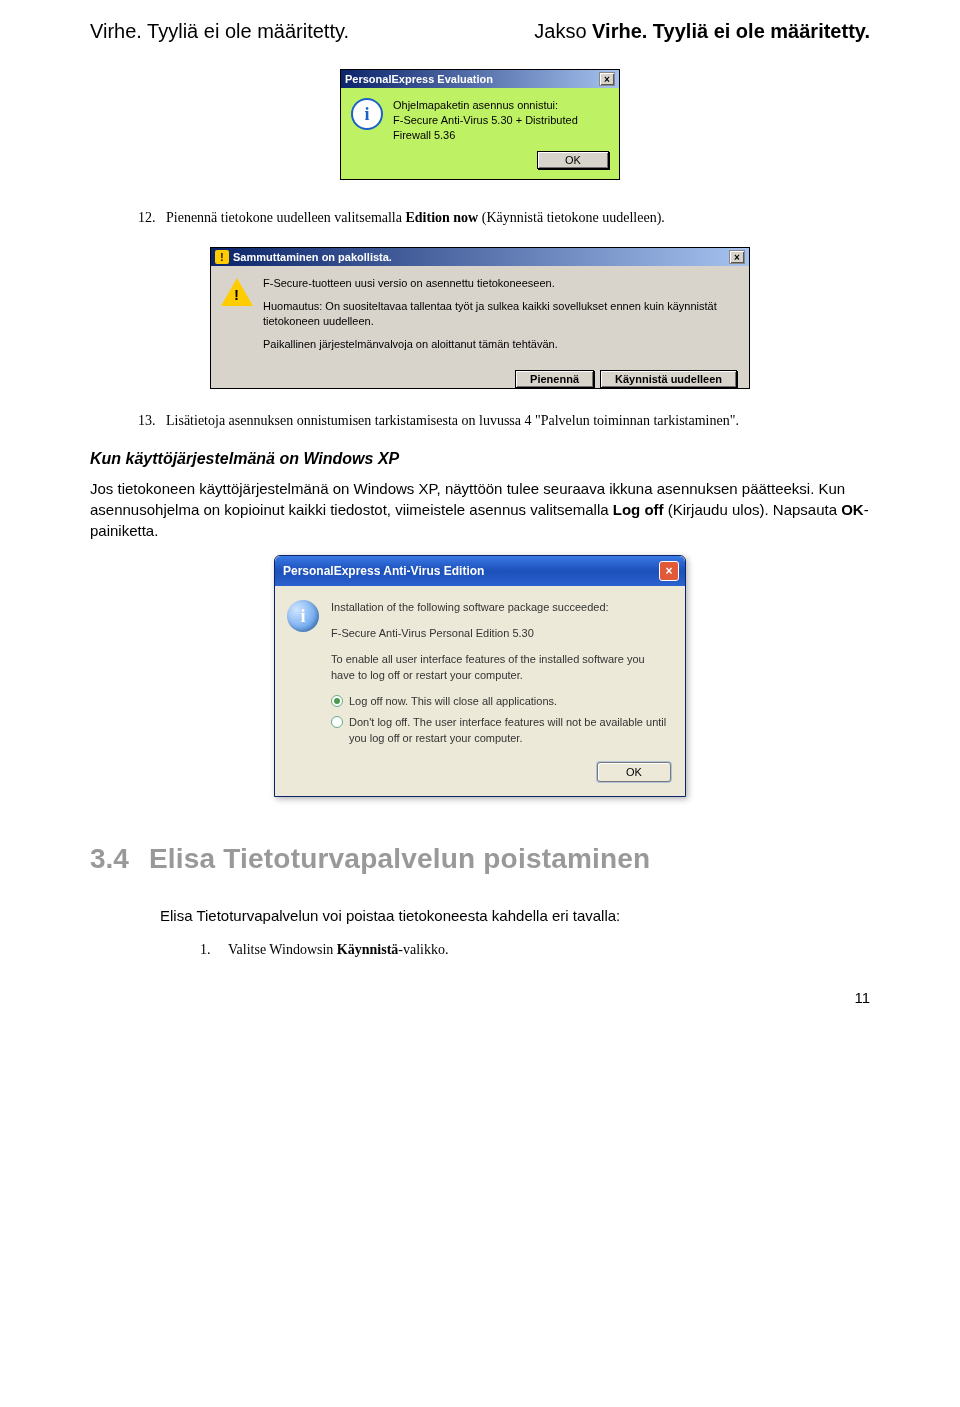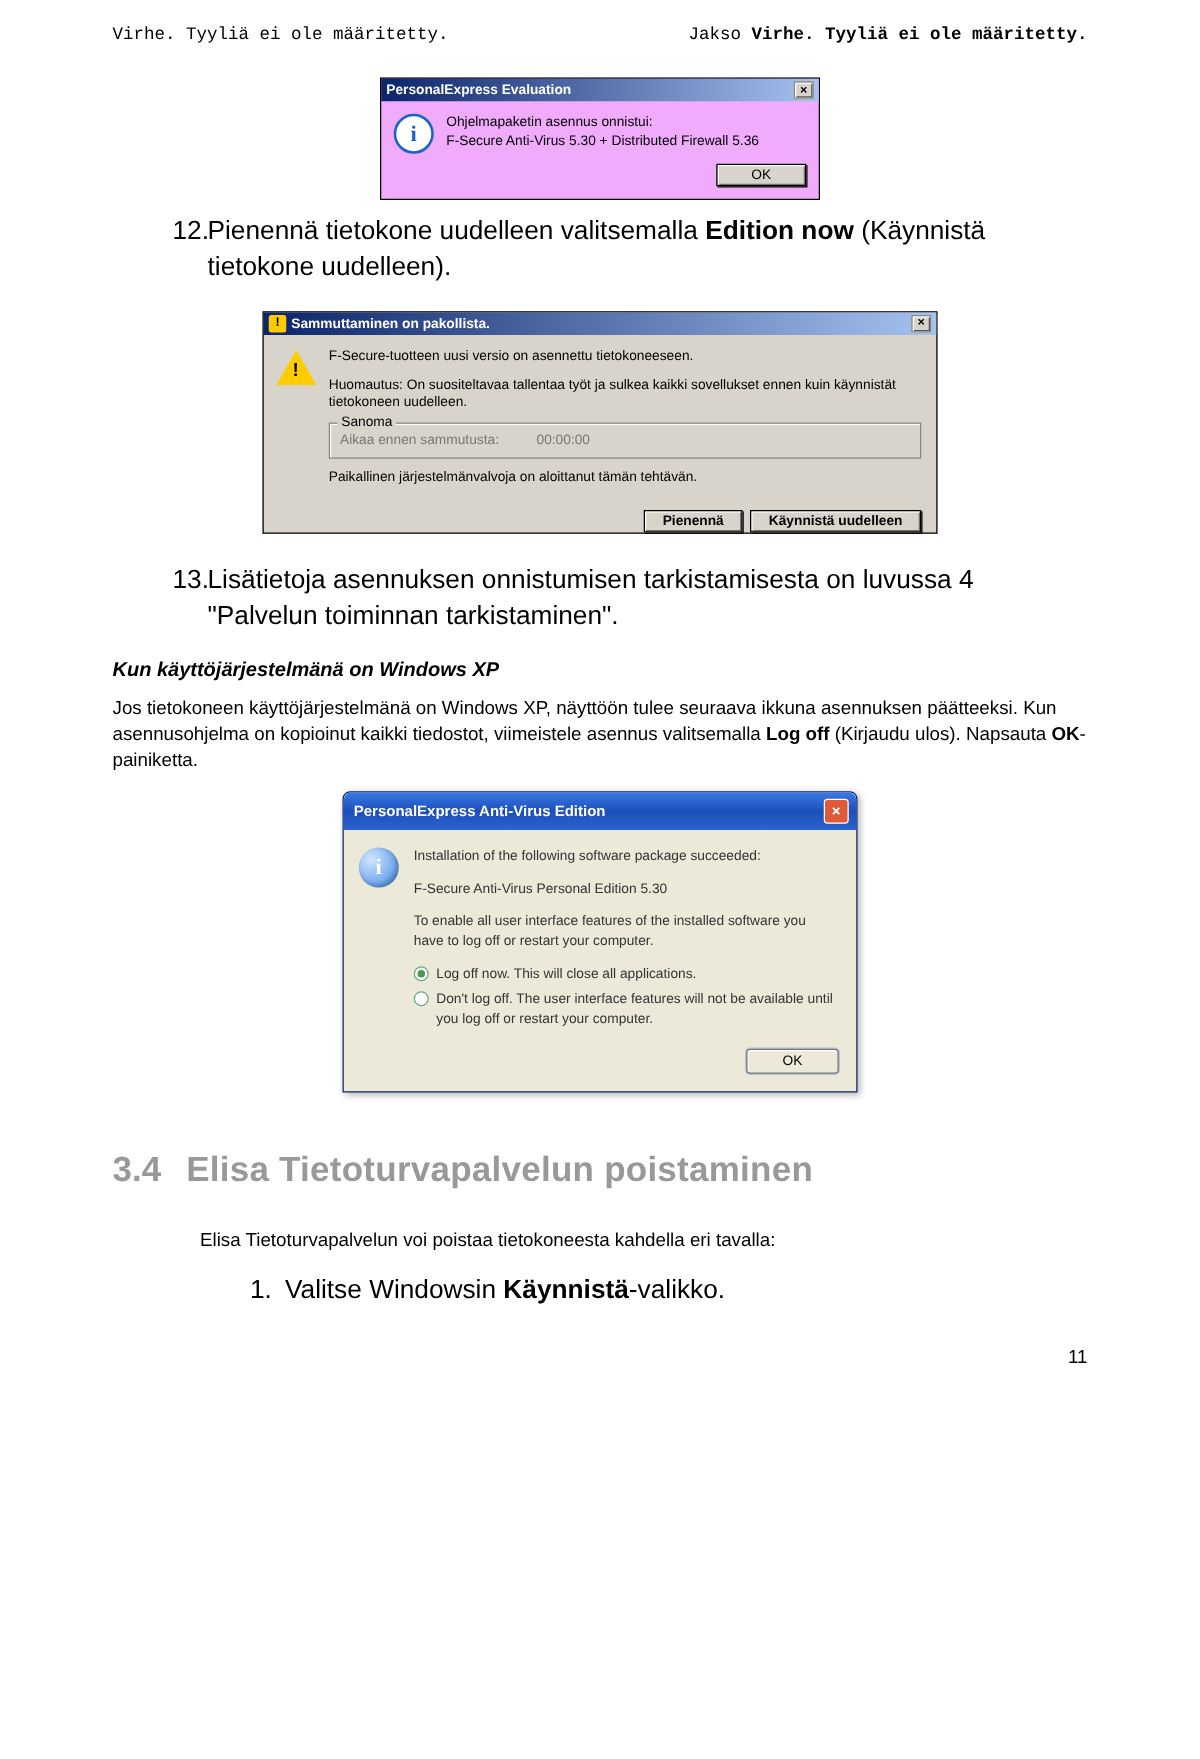--- a/index.html
+++ b/index.html
@@ -1,27 +1,27 @@
 <!DOCTYPE html>
 <html><head>
 <meta charset="utf-8">
 <style>
   * { box-sizing: border-box; margin: 0; padding: 0; }
   html, body { width: 960px; background: #fff; font-family: Arial, Helvetica, sans-serif; color: #000; }
   .page { width: 960px; padding: 20px 90px 30px 90px; position: relative; }
-  .hdr { display: flex; justify-content: space-between; font-size: 14px; margin-bottom: 26px; font-family: Liberation Mono, monospace; }
+  .hdr { display: flex; justify-content: space-between; font-size: 20px; margin-bottom: 26px; }
   .hdr .right { text-align: right; }
   .bold { font-weight: bold; }
 
   
   .dlg-classic {
-    width: 352px;
-    margin: 0 auto 10px auto;
+    width: 280px;
+    margin: 0 auto 28px auto;
     border: 1px solid #000;
-    background: #f0abfc;
+    background: #bef264;
     font-family: Tahoma, Arial, sans-serif;
     font-size: 11px;
   }
   .titlebar-classic {
     background: linear-gradient(to right, #0b246a, #a6c2ef);
     color: #fff;
     font-weight: bold;
     padding: 2px 4px;
     display: flex; justify-content: space-between; align-items: center;
     font-size: 11px;
@@ -44,21 +44,21 @@
   .dlg-classic .btnrow { display: flex; justify-content: flex-end; padding: 0 10px 10px 10px; }
   .btn-classic {
     min-width: 72px; padding: 2px 14px;
     background: #d8d4cc;
     border: 1px solid #000;
     box-shadow: inset 1px 1px 0 #fff, inset -1px -1px 0 #707070, 1px 1px 0 #000;
     font-size: 11px; text-align: center;
   }
 
   
-  .ol { margin: 8px 0 20px 48px; font-size: 21px; line-height: 1.4; }
+  .ol { margin: 8px 0 20px 48px; font-size: 14px; line-height: 1.4; font-family: Liberation Serif, serif; }
   .ol .li { margin-bottom: 14px; display: flex; }
   .ol .num { width: 28px; flex-shrink: 0; }
   .ol .txt { flex: 1; }
   .ib { font-weight: bold; }
 
   
   .dlg-wide {
     width: 540px;
     margin: 0 auto 22px auto;
     border: 1px solid #000;
@@ -219,27 +219,20 @@
       </span>
       <span class="closebtn">×</span>
     </div>
     <div class="body">
       <div style="width:32px;flex-shrink:0;">
         <div class="warn-icon"></div>
       </div>
       <div class="msg">
         <p>F-Secure-tuotteen uusi versio on asennettu tietokoneeseen.</p>
         <p>Huomautus: On suositeltavaa tallentaa työt ja sulkea kaikki sovellukset ennen kuin käynnistät tietokoneen uudelleen.</p>
-        <div class="fieldset">
-          <span class="legend">Sanoma</span>
-          <div class="timer-row">
-            <span>Aikaa ennen sammutusta:</span>
-            <span>00:00:00</span>
-          </div>
-        </div>
         <p>Paikallinen järjestelmänvalvoja on aloittanut tämän tehtävän.</p>
       </div>
     </div>
     <div class="btnrow-wide">
       <div class="btn-classic">Pienennä</div>
       <div class="btn-classic">Käynnistä uudelleen</div>
     </div>
   </div>
 
   <div class="ol">

